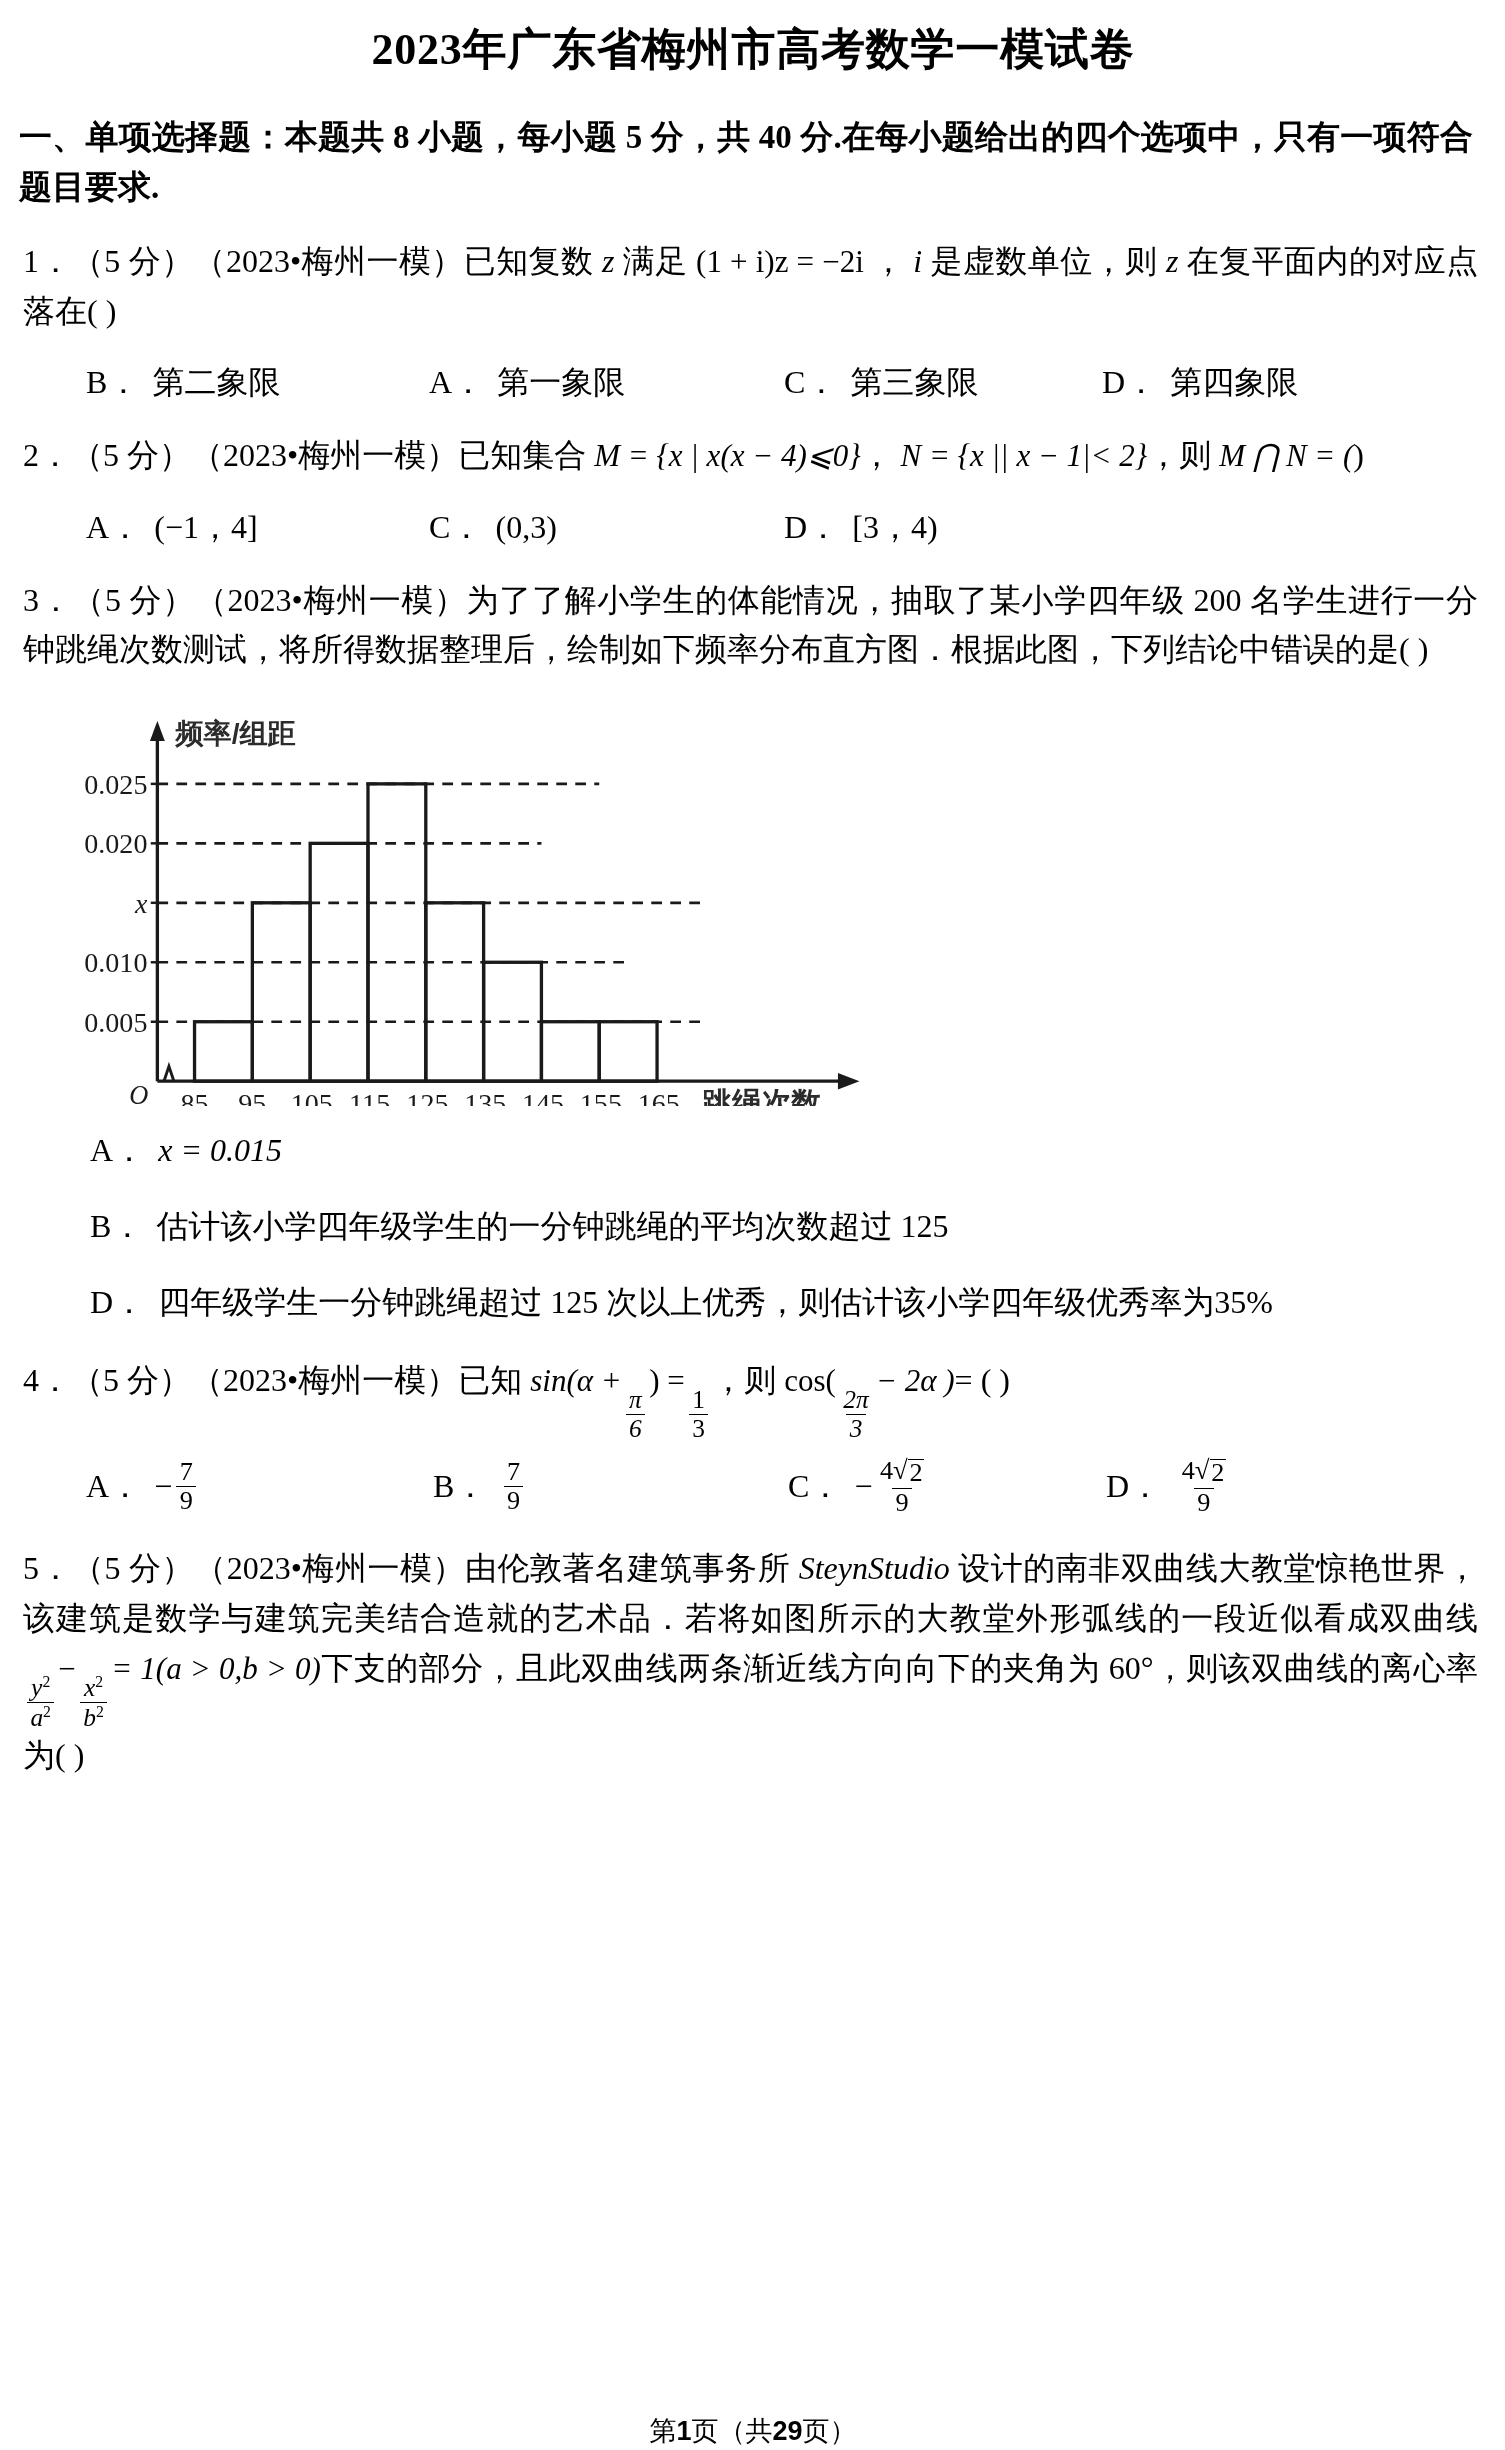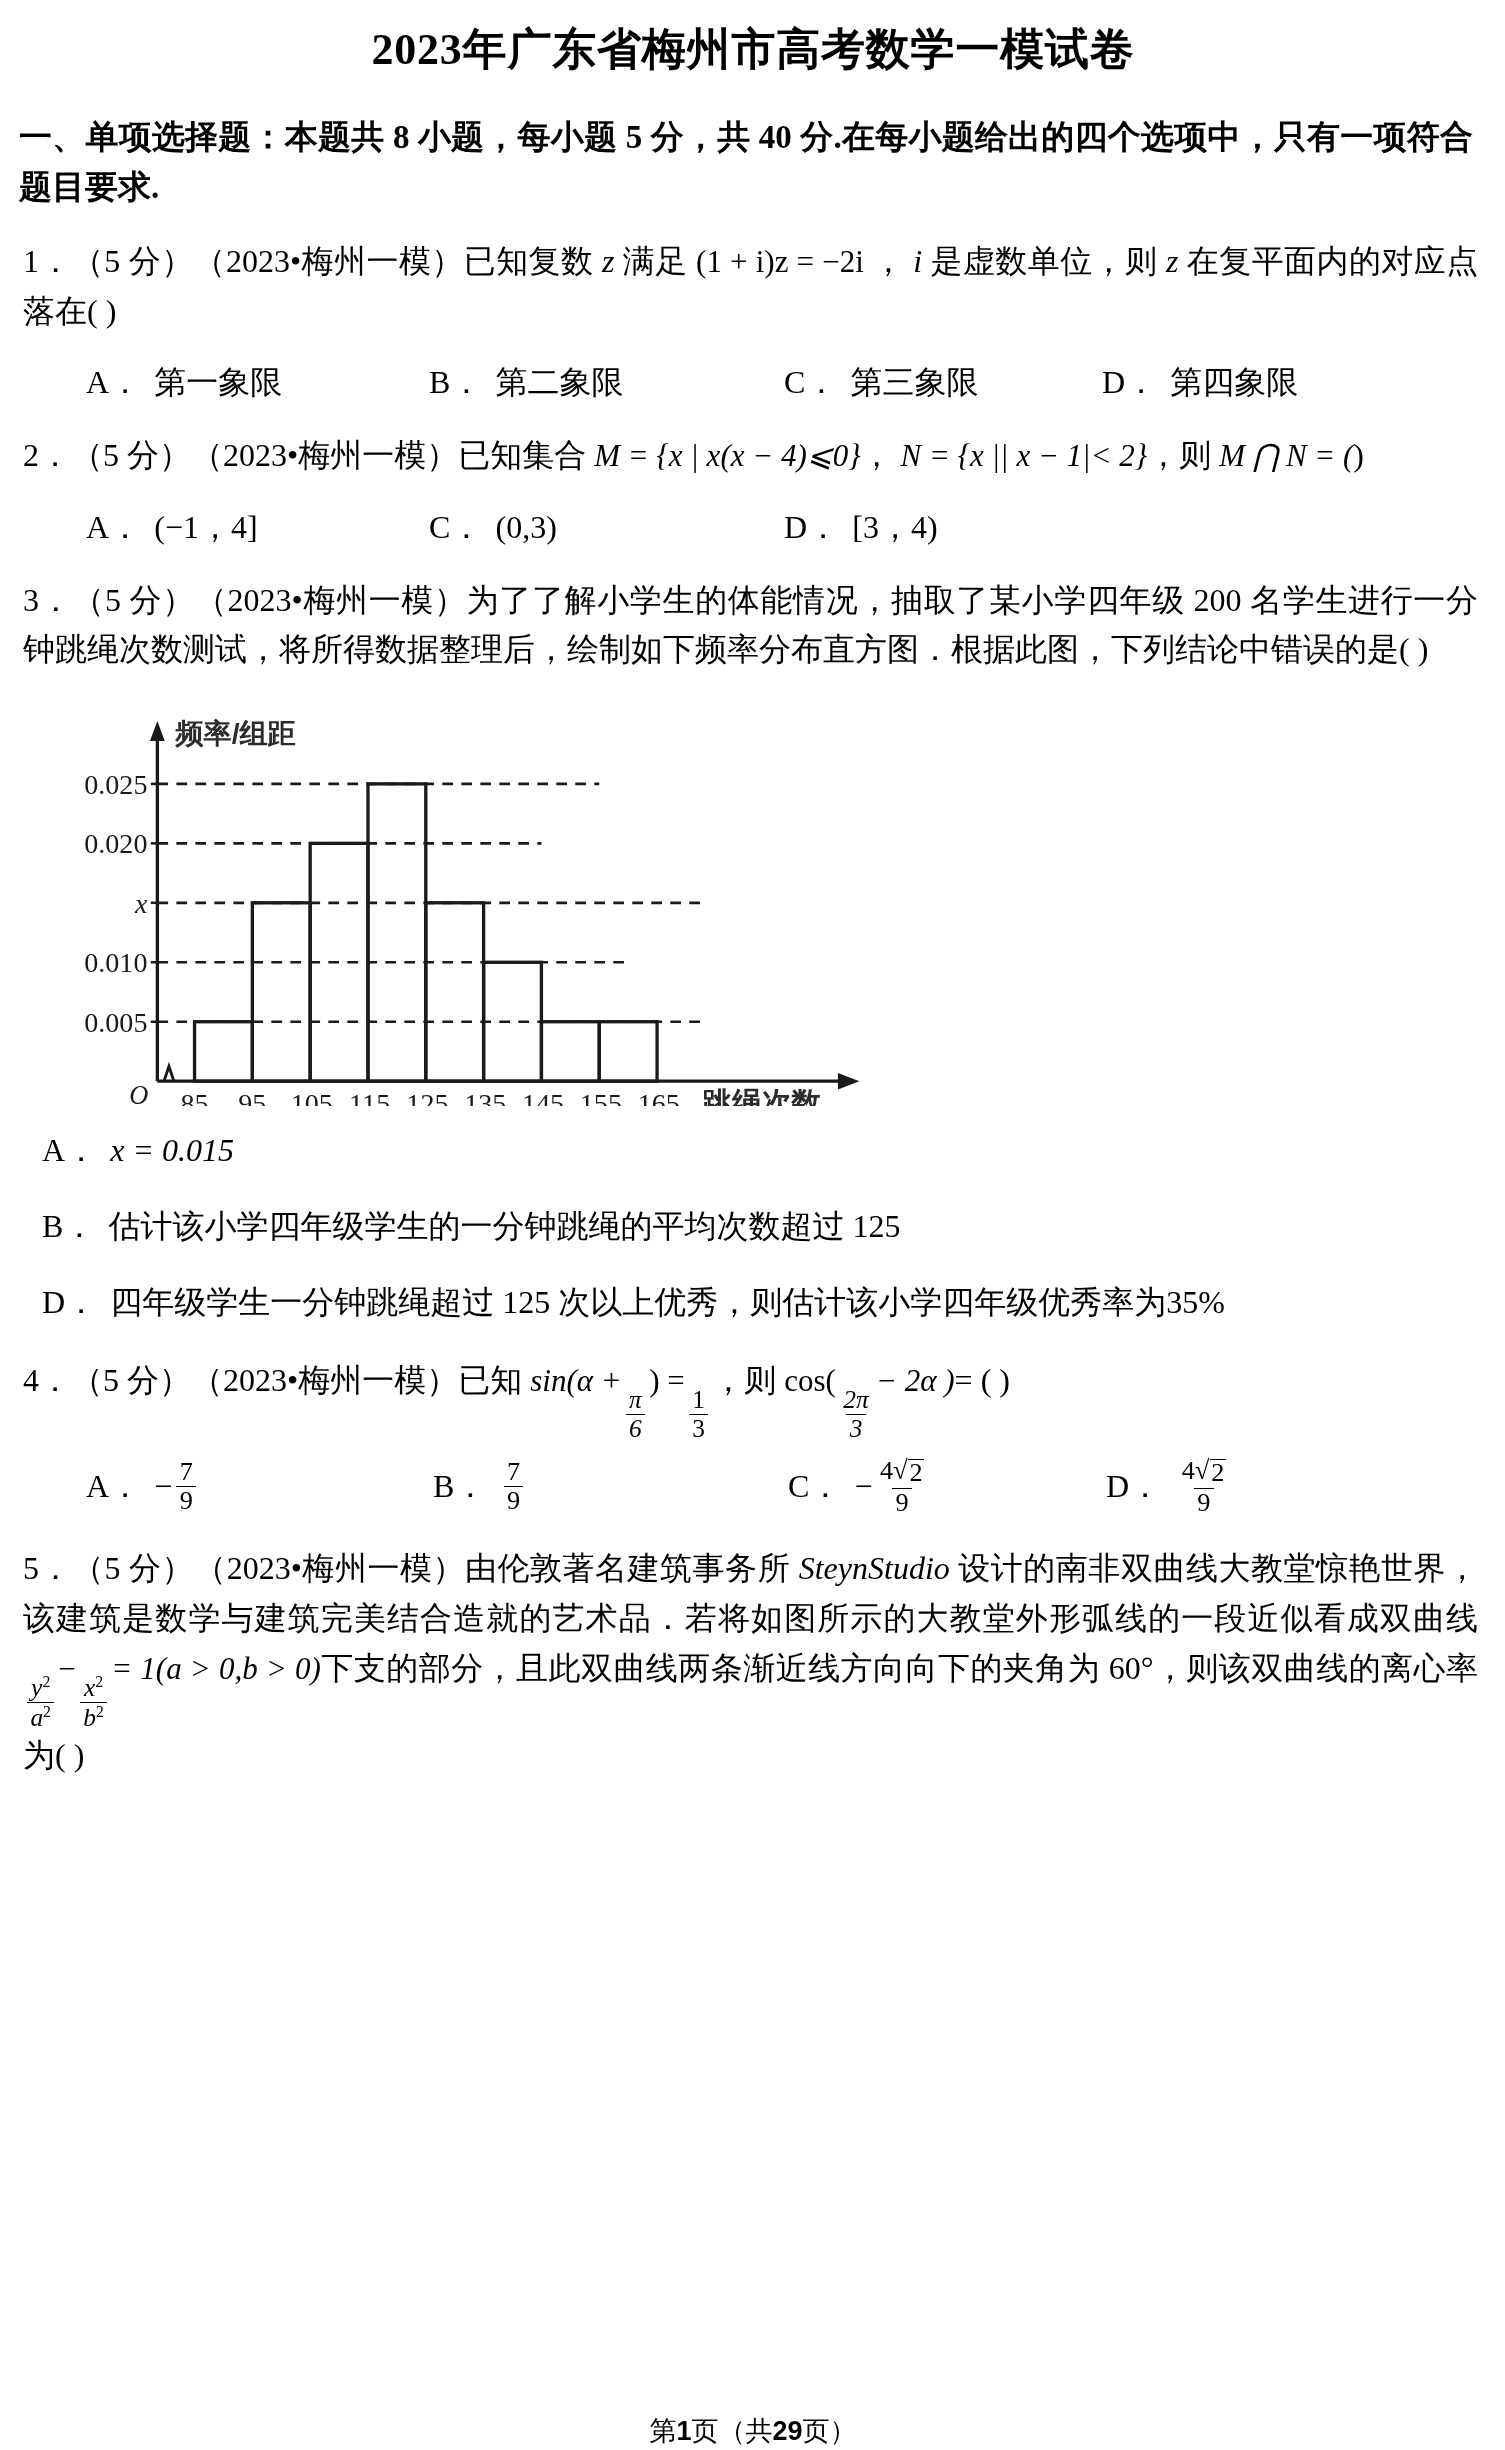--- a/index.html
+++ b/index.html
@@ -33,21 +33,21 @@
   .opts {
     font-size:32px; line-height:1.5;
     margin:21.5px 0 0 0; padding-left:86px;
     display:flex; align-items:flex-start;
   }
   .opts .opt { white-space:nowrap; }
   .opts.w4 .opt:nth-child(1){ width:343px; }
   .opts.w4 .opt:nth-child(2){ width:355px; }
   .opts.w4 .opt:nth-child(3){ width:318px; }
 
-  .opts-stack { font-size:32px; line-height:1.5; margin:20px 0 0 0; padding-left:42px; }
+  .opts-stack { font-size:32px; line-height:1.5; margin:20px 0 0 0; padding-left:90px; }
   .opts-stack .opt { margin-top:28px; white-space:nowrap; }
   .opts-stack .opt:first-child { margin-top:0; }
 
   .frac-opts { display:flex; align-items:center; padding-left:86px; margin-top:15px; font-size:32px; }
   .frac-opts .opt { display:flex; align-items:center; }
   .frac-opts .opt:nth-child(1){ width:347px; }
   .frac-opts .opt:nth-child(2){ width:355px; }
   .frac-opts .opt:nth-child(3){ width:318px; }
 
   .lbl { margin-right:13.2px; }
@@ -90,22 +90,22 @@
     <span>满足</span>
     <span class="math" style="">(1 + i)z = −2i</span>
     <span>，</span>
     <span class="mi">i</span>
     <span>是虚数单位，则</span>
     <span class="mi">z</span>
     <span>在复平面内的对应点落在(        )</span>
   </div>
 
   <div class="opts w4">
+    <span class="opt"><span class="lbl">B．</span><span>第二象限</span></span>
     <span class="opt"><span class="lbl">A．</span><span>第一象限</span></span>
-    <span class="opt"><span class="lbl">B．</span><span>第二象限</span></span>
     <span class="opt"><span class="lbl">C．</span><span>第三象限</span></span>
     <span class="opt"><span class="lbl">D．</span><span>第四象限</span></span>
   </div>
 
   <div class="q">
     <span>2</span>．<span>（5 分）</span><span>（2023•梅州一模）</span><span>已知集合</span>
     <span class="math mi">M = {x | x(x − 4)⩽0}</span><span>，</span>
     <span class="math mi">N = {x || x − 1|&lt; 2}</span><span>，则</span>
     <span class="math mi">M ⋂ N = (</span><span>)</span>
   </div>

